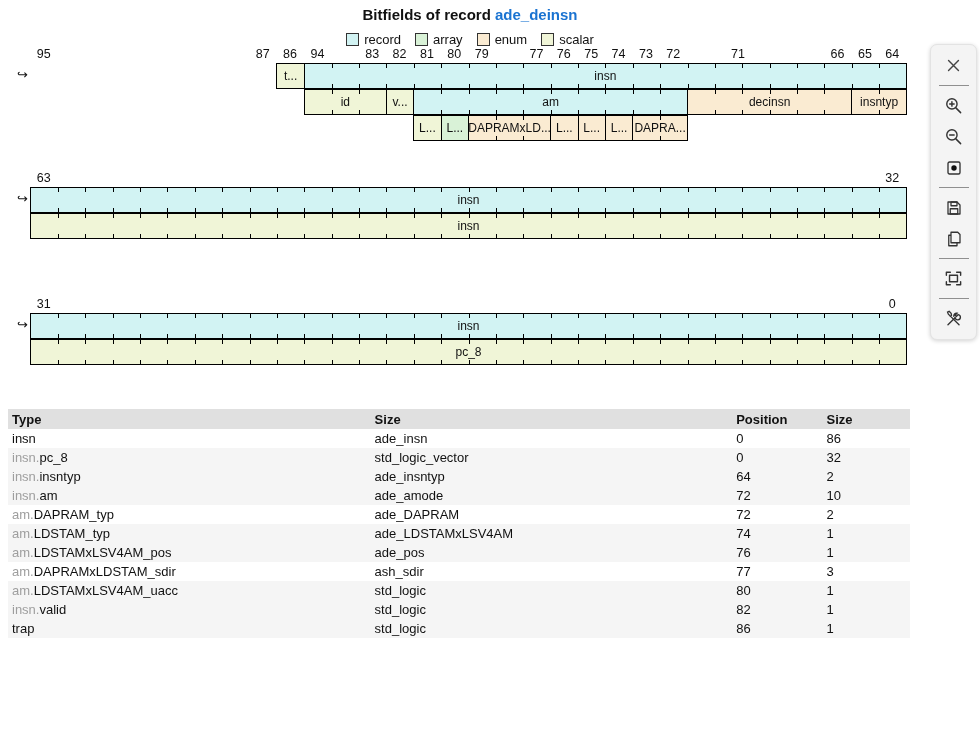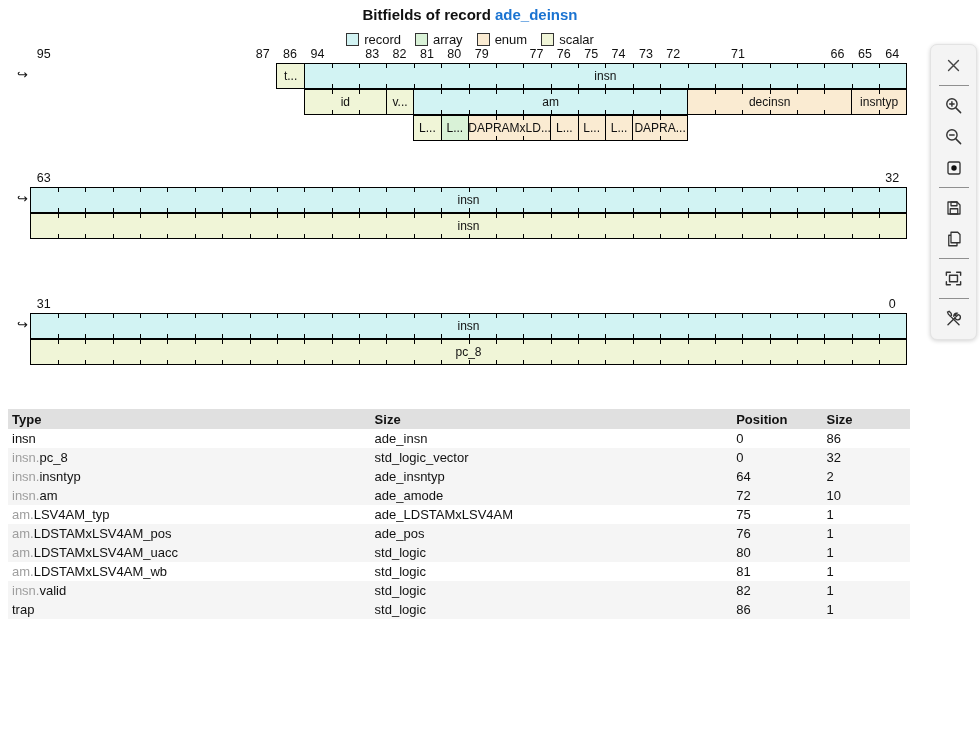--- a/index.html
+++ b/index.html
@@ -605,43 +605,49 @@
           <td>64</td>
           <td>2</td>
         </tr>
         <tr class="alt">
           <td><span class="name-prefix">insn.</span><span>am</span></td>
           <td>ade_amode</td>
           <td>72</td>
           <td>10</td>
         </tr>
         <tr class="">
-          <td><span class="name-prefix">am.</span><span>LSV4AM_typ</span></td>
+          <td><span class="name-prefix">am.</span><span>DAPRAM_typ</span></td>
+          <td>ade_DAPRAM</td>
+          <td>72</td>
+          <td>2</td>
+        </tr>
+        <tr class="alt">
+          <td><span class="name-prefix">am.</span><span>LDSTAM_typ</span></td>
           <td>ade_LDSTAMxLSV4AM</td>
-          <td>75</td>
+          <td>74</td>
           <td>1</td>
         </tr>
         <tr class="alt">
           <td><span class="name-prefix">am.</span><span>LDSTAMxLSV4AM_pos</span></td>
           <td>ade_pos</td>
           <td>76</td>
           <td>1</td>
         </tr>
+        <tr class="">
+          <td><span class="name-prefix">am.</span><span>DAPRAMxLDSTAM_sdir</span></td>
+          <td>ash_sdir</td>
+          <td>77</td>
+          <td>3</td>
+        </tr>
         <tr class="alt">
           <td><span class="name-prefix">am.</span><span>LDSTAMxLSV4AM_uacc</span></td>
           <td>std_logic</td>
           <td>80</td>
           <td>1</td>
         </tr>
-        <tr class="">
-          <td><span class="name-prefix">am.</span><span>LDSTAMxLSV4AM_wb</span></td>
-          <td>std_logic</td>
-          <td>81</td>
-          <td>1</td>
-        </tr>
         <tr class="alt">
           <td><span class="name-prefix">insn.</span><span>valid</span></td>
           <td>std_logic</td>
           <td>82</td>
           <td>1</td>
         </tr>
         <tr class="alt">
           <td><span class="name-prefix"></span><span>trap</span></td>
           <td>std_logic</td>
           <td>86</td>

